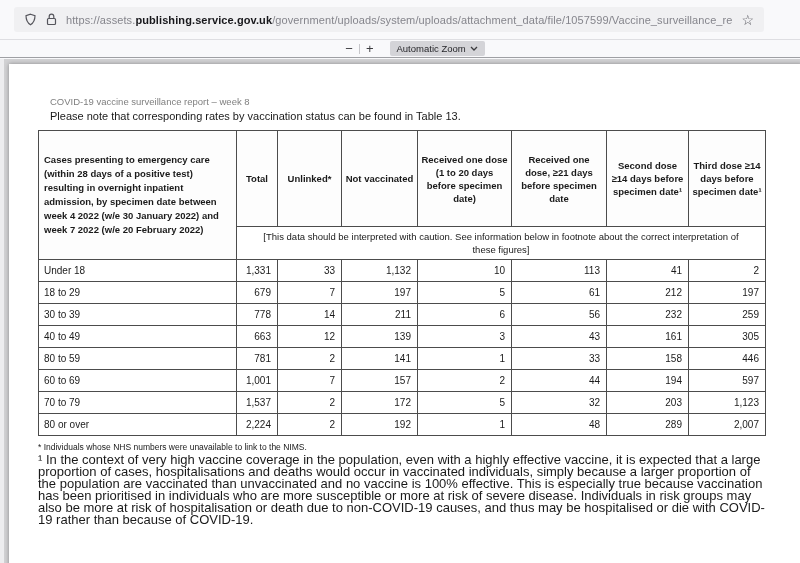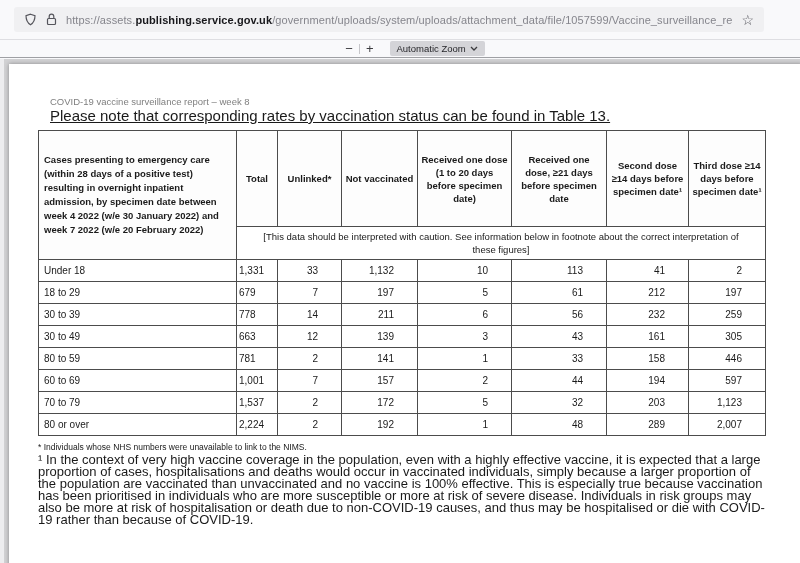--- a/index.html
+++ b/index.html
@@ -28,32 +28,32 @@
   .zsel svg { display:block; }
 
   
   .viewport { position:absolute; top:59px; left:0; right:0; bottom:0; background:#d1d1d3; }
   .left-strip { position:absolute; top:0; left:0; width:4px; bottom:0; background:#ededef; }
   .page { position:absolute; left:9px; right:-2px; top:5px; height:720px; background:#fff;
     box-shadow:0 0 4px rgba(0,0,0,.35); padding:0 35px 0 41px; color:#1a1a1a; }
 
   .runhead { margin-top:32px; font-size:9.5px; color:#7f7f7f; }
   .doctitle { margin-top:26px; width:732px; font-size:11px; font-weight:700; line-height:14px; color:#0d0d0d; }
-  .docnote { margin-top:2px; width:732px; font-size:15px; line-height:14px;text-decoration:underline; }
+  .docnote { margin-top:2px; width:732px; font-size:11px; line-height:14px; }
 
   table.t11 { margin-top:7px; margin-left:-12px; border-collapse:collapse; table-layout:fixed;
     width:727px; }
   table.t11 td { border:1px solid #4c4c4c; vertical-align:middle; }
   td.desc { font-size:9.5px; font-weight:700; line-height:14px; text-align:left;
     padding:4px 6px 4px 5px; background:#fdfdfd; }
   td.colh { height:96px; font-size:9.5px; font-weight:700; text-align:center; line-height:13px;
     padding:2px 3px; background:#fdfdfd; }
   td.caution { height:33px; font-size:9.5px; text-align:center; line-height:13px; padding:2px 14px; }
   td.rowlab { height:22px; font-size:10px; text-align:left; padding:2px 5px; }
-  td.num { height:22px; font-size:10px; text-align:right; padding:2px 23px 2px 2px; }
+  td.num { height:22px; font-size:10px; text-align:right; padding:2px 6px 2px 2px; }
 
   .fnstar { margin-top:6px; margin-left:-12px; width:730px; font-size:8.5px; line-height:11px; }
   .fn1 { margin-top:1px; margin-left:-12px; width:732px; font-size:13px; line-height:12px; }
 </style>
 </head>
 <body>
 
 <div class="screen">
 
   <div class="chrome">
@@ -145,21 +145,21 @@
               <td class="rowlab">30 to 39</td>
               <td class="num">778</td>
               <td class="num">14</td>
               <td class="num">211</td>
               <td class="num">6</td>
               <td class="num">56</td>
               <td class="num">232</td>
               <td class="num">259</td>
             </tr>
             <tr>
-              <td class="rowlab">30 to 49</td>
+              <td class="rowlab">40 to 49</td>
               <td class="num">663</td>
               <td class="num">12</td>
               <td class="num">139</td>
               <td class="num">3</td>
               <td class="num">43</td>
               <td class="num">161</td>
               <td class="num">305</td>
             </tr>
             <tr>
               <td class="rowlab">80 to 59</td>

